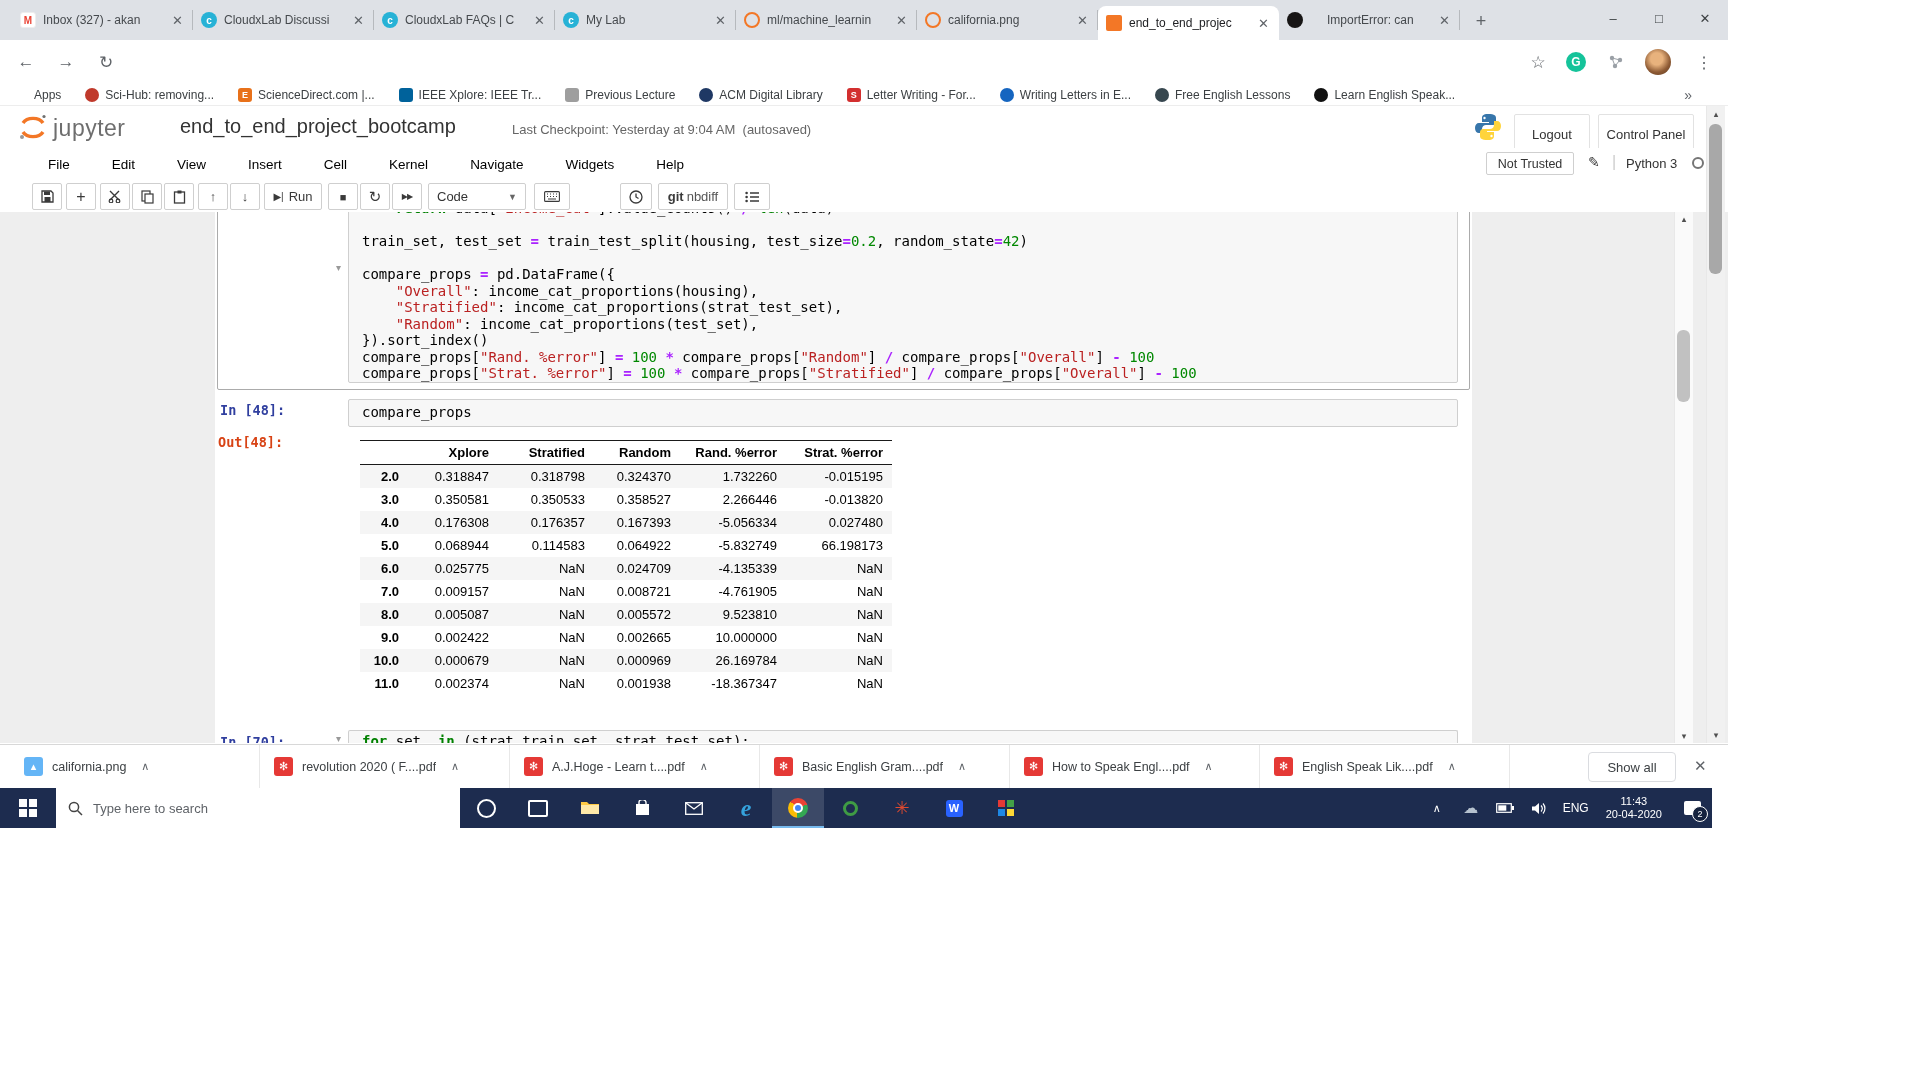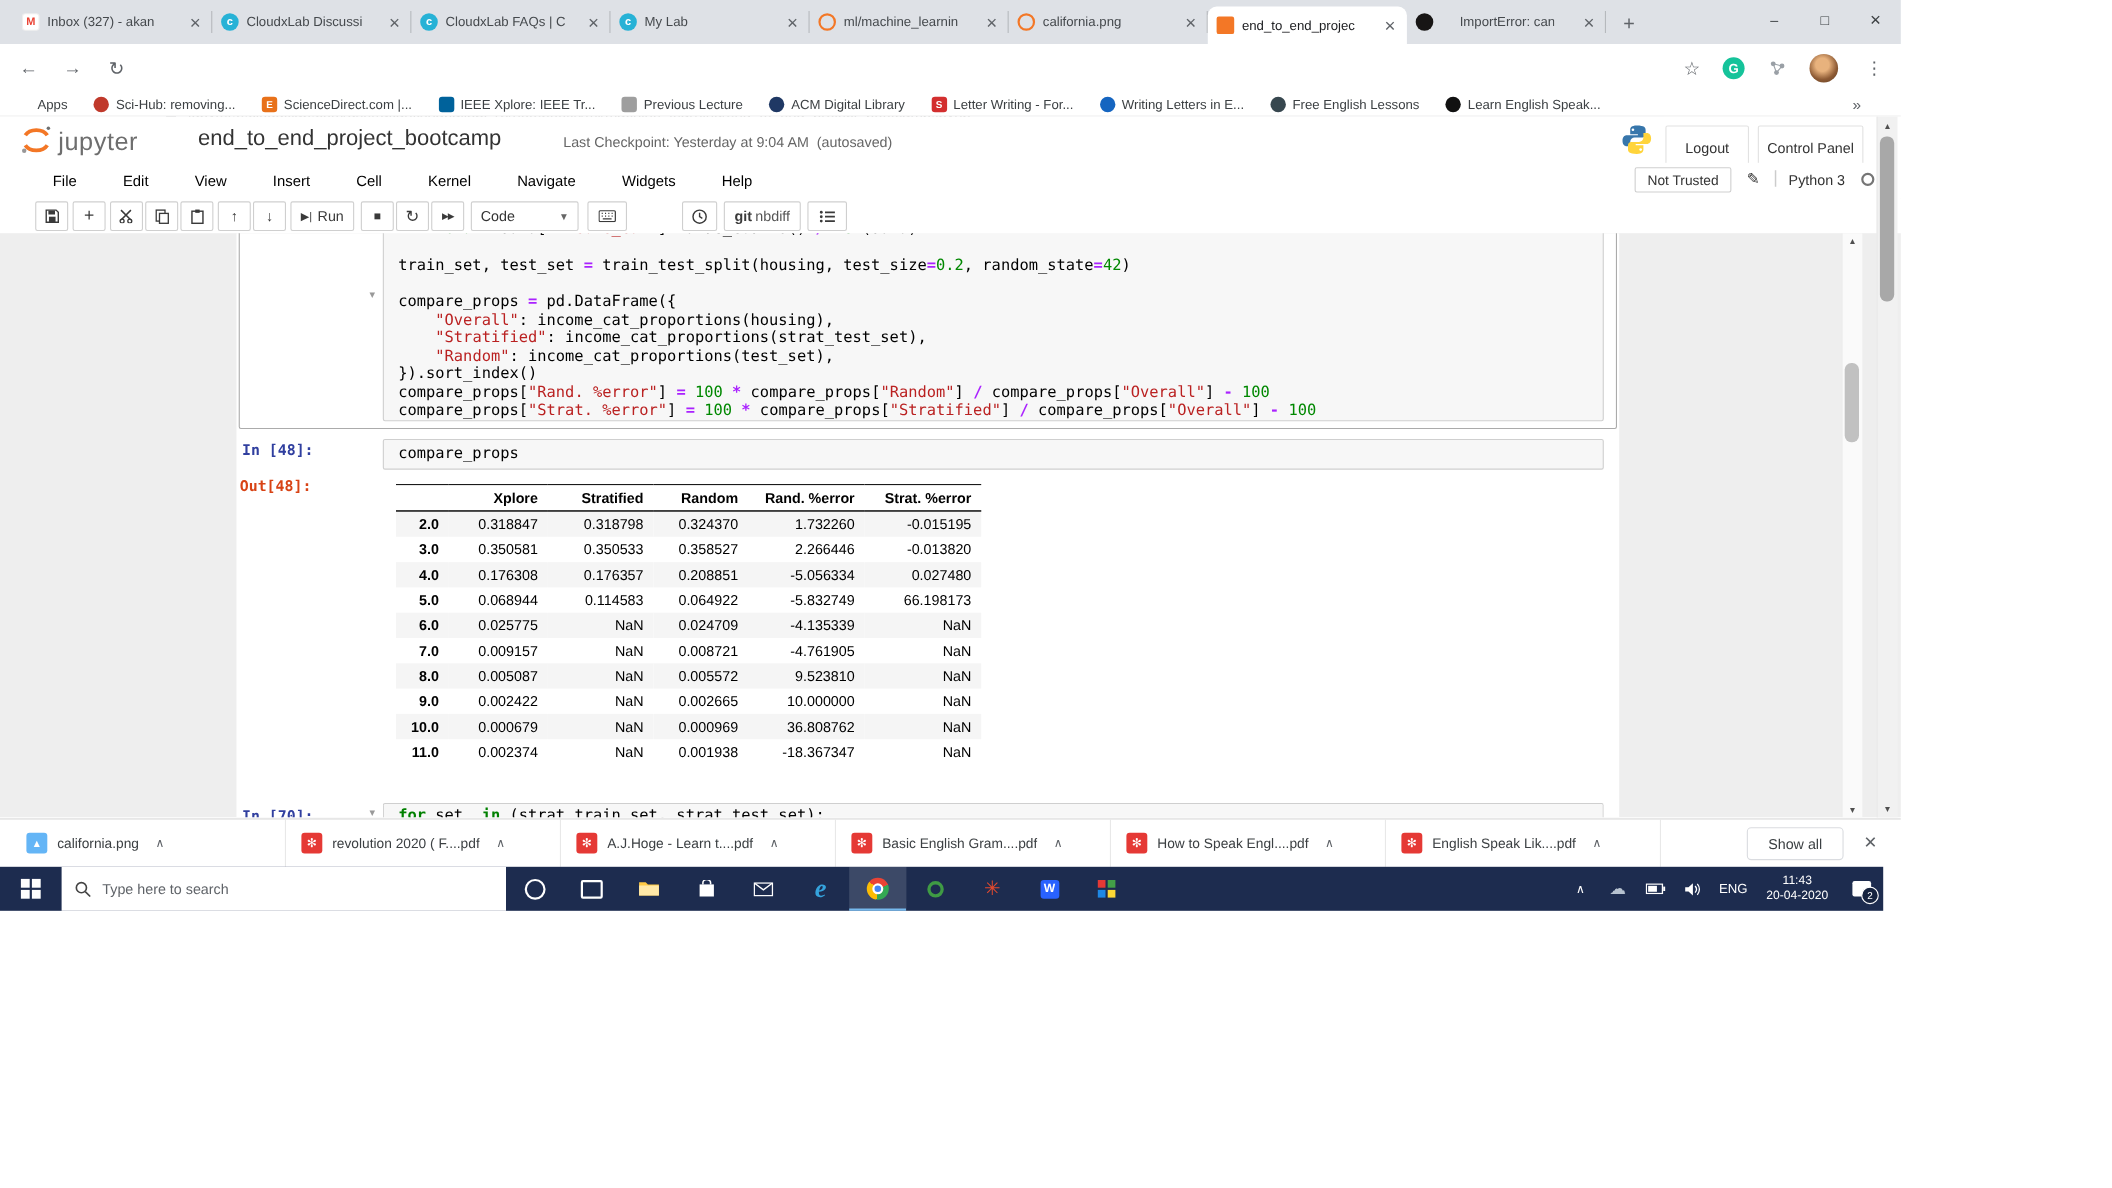--- a/index.html
+++ b/index.html
@@ -417,21 +417,21 @@
               <td style="min-width: 72px;">0.350581</td>
               <td style="min-width: 78px;">0.350533</td>
               <td style="min-width: 68px;">0.358527</td>
               <td style="min-width: 88px;">2.266446</td>
               <td style="min-width: 88px;">-0.013820</td>
             </tr>
             <tr>
               <td class="idx" style="min-width: 30px;">4.0</td>
               <td style="min-width: 72px;">0.176308</td>
               <td style="min-width: 78px;">0.176357</td>
-              <td style="min-width: 68px;">0.208851</td>
+              <td style="min-width: 68px;">0.167393</td>
               <td style="min-width: 88px;">-5.056334</td>
               <td style="min-width: 88px;">0.027480</td>
             </tr>
             <tr>
               <td class="idx" style="min-width: 30px;">5.0</td>
               <td style="min-width: 72px;">0.068944</td>
               <td style="min-width: 78px;">0.114583</td>
               <td style="min-width: 68px;">0.064922</td>
               <td style="min-width: 88px;">-5.832749</td>
               <td style="min-width: 88px;">66.198173</td>
@@ -466,21 +466,21 @@
               <td style="min-width: 78px;">NaN</td>
               <td style="min-width: 68px;">0.002665</td>
               <td style="min-width: 88px;">10.000000</td>
               <td style="min-width: 88px;">NaN</td>
             </tr>
             <tr>
               <td class="idx" style="min-width: 30px;">10.0</td>
               <td style="min-width: 72px;">0.000679</td>
               <td style="min-width: 78px;">NaN</td>
               <td style="min-width: 68px;">0.000969</td>
-              <td style="min-width: 88px;">36.808762</td>
+              <td style="min-width: 88px;">26.169784</td>
               <td style="min-width: 88px;">NaN</td>
             </tr>
             <tr>
               <td class="idx" style="min-width: 30px;">11.0</td>
               <td style="min-width: 72px;">0.002374</td>
               <td style="min-width: 78px;">NaN</td>
               <td style="min-width: 68px;">0.001938</td>
               <td style="min-width: 88px;">-18.367347</td>
               <td style="min-width: 88px;">NaN</td>
             </tr>

